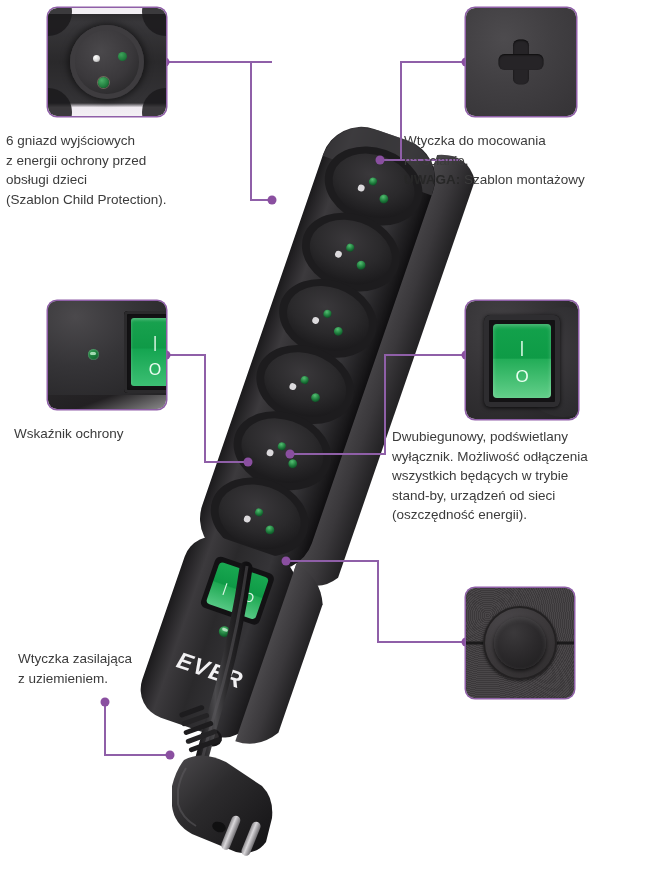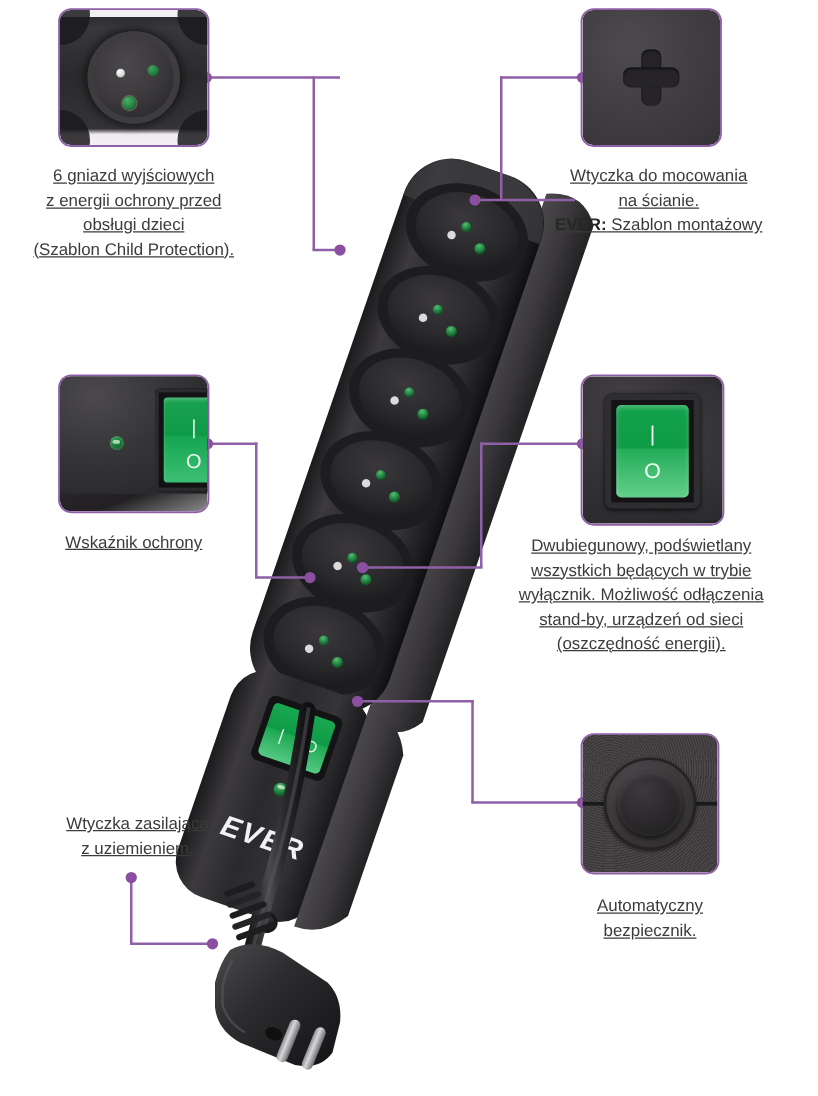--- a/index.html
+++ b/index.html
@@ -210,25 +210,24 @@
     transform: translate(-50%,-50%);
     width: 52px; height: 52px;
     border-radius: 50%;
     background: radial-gradient(circle at 38% 30%, #3b393b 0%, #2b292b 50%, #1d1c1d 100%);
     box-shadow: inset 0 2px 5px rgba(255,255,255,.12), 0 2px 4px rgba(0,0,0,.7);
   }
 
   
   .caption {
     position: absolute;
-    text-align: center;
+    text-align: left;
     font-size: 13.5px;
     line-height: 19.5px;
     color: #3b3b3b;
-    text-decoration: underline;
   }
   .caption b { font-weight: bold; color: #272727; }
 
   
   .conn {
     position: absolute;
     background: #8f5fa8;
   }
   .conn-h { height: 1.8px; }
   .conn-v { width: 1.8px; }
@@ -451,21 +450,21 @@
     <div class="cb-inner">
       <div class="bracket-macro">
         <div class="bracket-cross-v"></div>
         <div class="bracket-cross-h"></div>
       </div>
     </div>
   </div>
   <div class="caption" style="left:404px; top:131px; width:246px;">
     <div>Wtyczka do mocowania</div>
     <div>na ścianie.</div>
-    <div><b>EVER:</b><span> Szablon montażowy</span></div>
+    <div><b>UWAGA:</b><span> Szablon montażowy</span></div>
   </div>
 
   <div class="callout-box" style="left:48px; top:301px; width:118px; height:108px;">
     <div class="cb-inner">
       <div class="ledsw-macro">
         <div class="ledsw-body"></div>
         <div class="led-lamp"></div>
         <div class="sw-frame-l">
           <div class="sw-rocker-l">
             <div class="sw-on">|</div>
@@ -487,38 +486,34 @@
           <div class="bigsw-rocker">
             <div class="sw-on">|</div>
             <div class="sw-off">O</div>
           </div>
         </div>
       </div>
     </div>
   </div>
   <div class="caption" style="left:392px; top:427px; width:242px;">
     <div>Dwubiegunowy, podświetlany</div>
+    <div>wyłącznik. Możliwość odłączenia</div>
     <div>wszystkich będących w trybie</div>
-    <div>wyłącznik. Możliwość odłączenia</div>
     <div>stand-by, urządzeń od sieci</div>
     <div>(oszczędność energii).</div>
   </div>
 
   <div class="caption" style="left:18px; top:649px; width:184px;">
     <div>Wtyczka zasilająca</div>
     <div>z uziemieniem.</div>
   </div>
 
   <div class="callout-box" style="left:466px; top:588px; width:108px; height:110px;">
     <div class="cb-inner">
       <div class="breaker-macro">
         <div class="breaker-seam"></div>
         <div class="breaker-ring-outer"></div>
         <div class="breaker-btn"></div>
       </div>
     </div>
   </div>
-  <div class="caption" style="left:440px; top:715px; width:160px;">
-    <div>Automatyczny</div>
-    <div>bezpiecznik.</div>
-  </div>
 
 </div>
 
 </body></html>

